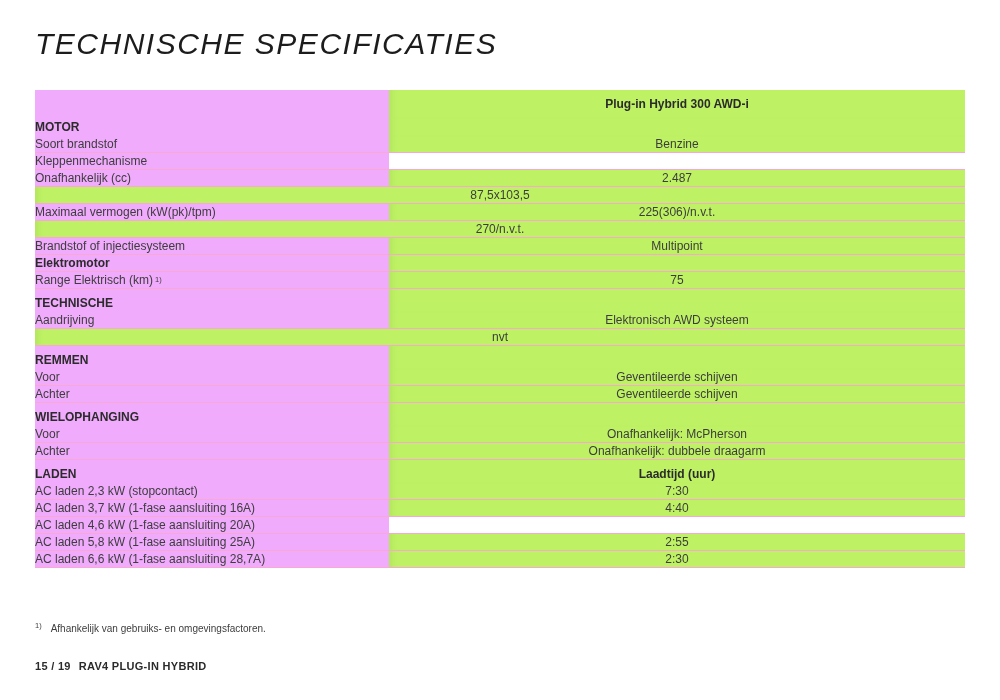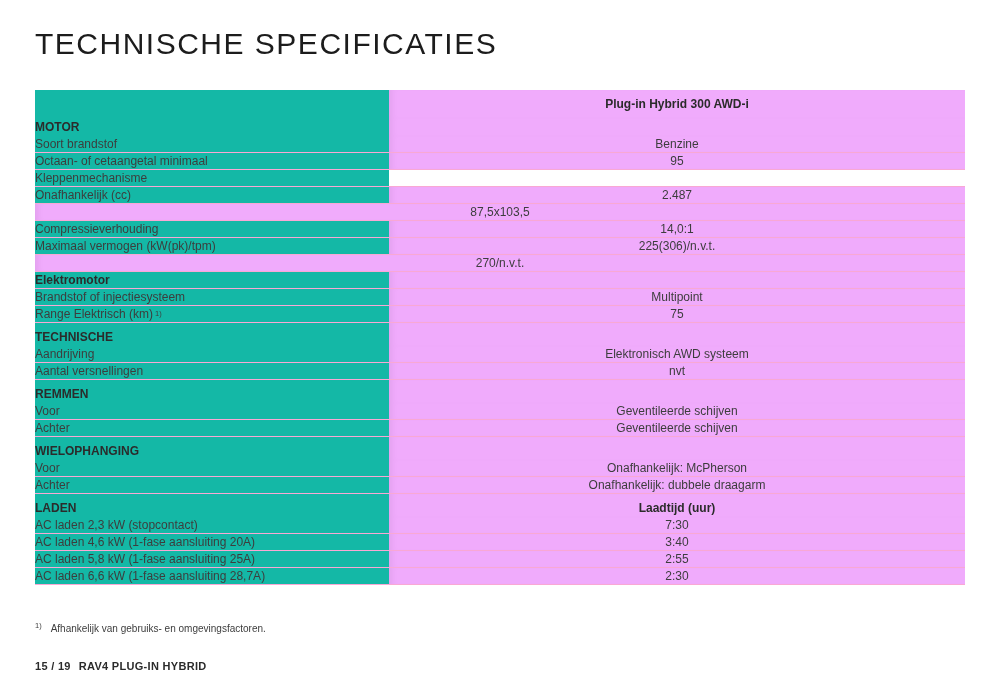--- a/index.html
+++ b/index.html
@@ -13,45 +13,46 @@
   }
   .page-title {
     position: absolute;
     left: 35px;
     top: 27px;
     font-size: 30px;
     font-weight: 400;
     letter-spacing: 1.5px;
     color: #1c1c1c;
     white-space: nowrap;
+    font-style: italic;
   }
   .spec-table {
     position: absolute;
     left: 35px;
     top: 90px;
     width: 930px;
   }
   .row {
     display: flex;
     align-items: stretch;
     width: 100%;
   }
   .label-cell {
     width: 354px;
     display: flex;
     align-items: center;
     font-size: 12px;
     color: #3d3d3d;
-    background: #14b8a6;
+    background: #f0abfc;
     padding-right: 10px;
     white-space: nowrap;
   }
   .value-cell {
     flex: 1;
-    background: #f0abfc;
+    background: #bef264;
     box-shadow: inset 7px 0 7px -5px rgba(0,0,0,0.07);
     display: flex;
     align-items: center;
     justify-content: center;
     font-size: 12px;
     color: #3d3d3d;
     white-space: nowrap;
   }
   .row.header-row { height: 28px; }
   .row.header-row .value-cell { font-weight: 700; color: #2b2b2b; }
@@ -116,28 +117,20 @@
 
   <div class="row data-row">
     <div class="label-cell">
           <span class="lbl">Soort brandstof</span>
         </div>
     <div class="value-cell">
           <span class="val">Benzine</span>
         </div>
   </div>
 
-  <div class="row data-row">
-    <div class="label-cell">
-          <span class="lbl">Octaan- of cetaangetal minimaal</span>
-        </div>
-    <div class="value-cell">
-          <span class="val">95</span>
-        </div>
-  </div>
 
   <div class="row data-row">
     <div class="label-cell">
           <span class="lbl">Kleppenmechanisme</span>
         </div>
   </div>
 
   <div class="row data-row">
     <div class="label-cell">
           <span class="lbl">Onafhankelijk (cc)</span>
@@ -146,59 +139,51 @@
           <span class="val">2.487</span>
         </div>
   </div>
 
   <div class="row data-row">
     <div class="value-cell">
           <span class="val">87,5x103,5</span>
         </div>
   </div>
 
-  <div class="row data-row">
-    <div class="label-cell">
-          <span class="lbl">Compressieverhouding</span>
-        </div>
-    <div class="value-cell">
-          <span class="val">14,0:1</span>
-        </div>
-  </div>
 
   <div class="row data-row">
     <div class="label-cell">
           <span class="lbl">Maximaal vermogen (kW(pk)/tpm)</span>
         </div>
     <div class="value-cell">
           <span class="val">225(306)/n.v.t.</span>
         </div>
   </div>
 
   <div class="row data-row">
     <div class="value-cell">
           <span class="val">270/n.v.t.</span>
         </div>
   </div>
 
   <div class="row data-row">
     <div class="label-cell">
+          <span class="lbl">Brandstof of injectiesysteem</span>
+        </div>
+    <div class="value-cell">
+          <span class="val">Multipoint</span>
+        </div>
+  </div>
+
+  <div class="row data-row">
+    <div class="label-cell">
           <span class="lbl bold-label">Elektromotor</span>
         </div>
     <div class="value-cell">
           <span class="val"></span>
-        </div>
-  </div>
-
-  <div class="row data-row">
-    <div class="label-cell">
-          <span class="lbl">Brandstof of injectiesysteem</span>
-        </div>
-    <div class="value-cell">
-          <span class="val">Multipoint</span>
         </div>
   </div>
 
   <div class="row data-row">
     <div class="label-cell">
           <span class="lbl">Range Elektrisch (km)</span>
           <sup class="fn">1)</sup>
         </div>
     <div class="value-cell">
           <span class="val">75</span>
@@ -217,23 +202,20 @@
   <div class="row data-row">
     <div class="label-cell">
           <span class="lbl">Aandrijving</span>
         </div>
     <div class="value-cell">
           <span class="val">Elektronisch AWD systeem</span>
         </div>
   </div>
 
   <div class="row data-row">
-    <div class="label-cell">
-          <span class="lbl">Aantal versnellingen</span>
-        </div>
     <div class="value-cell">
           <span class="val">nvt</span>
         </div>
   </div>
 
   <div class="row section-row">
     <div class="label-cell">
           <span class="lbl">REMMEN</span>
         </div>
     <div class="value-cell">
@@ -297,27 +279,32 @@
 
   <div class="row data-row">
     <div class="label-cell">
           <span class="lbl">AC laden 2,3 kW (stopcontact)</span>
         </div>
     <div class="value-cell">
           <span class="val">7:30</span>
         </div>
   </div>
 
+  <div class="row data-row">
+    <div class="label-cell">
+          <span class="lbl">AC laden 3,7 kW (1-fase aansluiting 16A)</span>
+        </div>
+    <div class="value-cell">
+          <span class="val">4:40</span>
+        </div>
+  </div>
 
   <div class="row data-row">
     <div class="label-cell">
           <span class="lbl">AC laden 4,6 kW (1-fase aansluiting 20A)</span>
-        </div>
-    <div class="value-cell">
-          <span class="val">3:40</span>
         </div>
   </div>
 
   <div class="row data-row">
     <div class="label-cell">
           <span class="lbl">AC laden 5,8 kW (1-fase aansluiting 25A)</span>
         </div>
     <div class="value-cell">
           <span class="val">2:55</span>
         </div>

